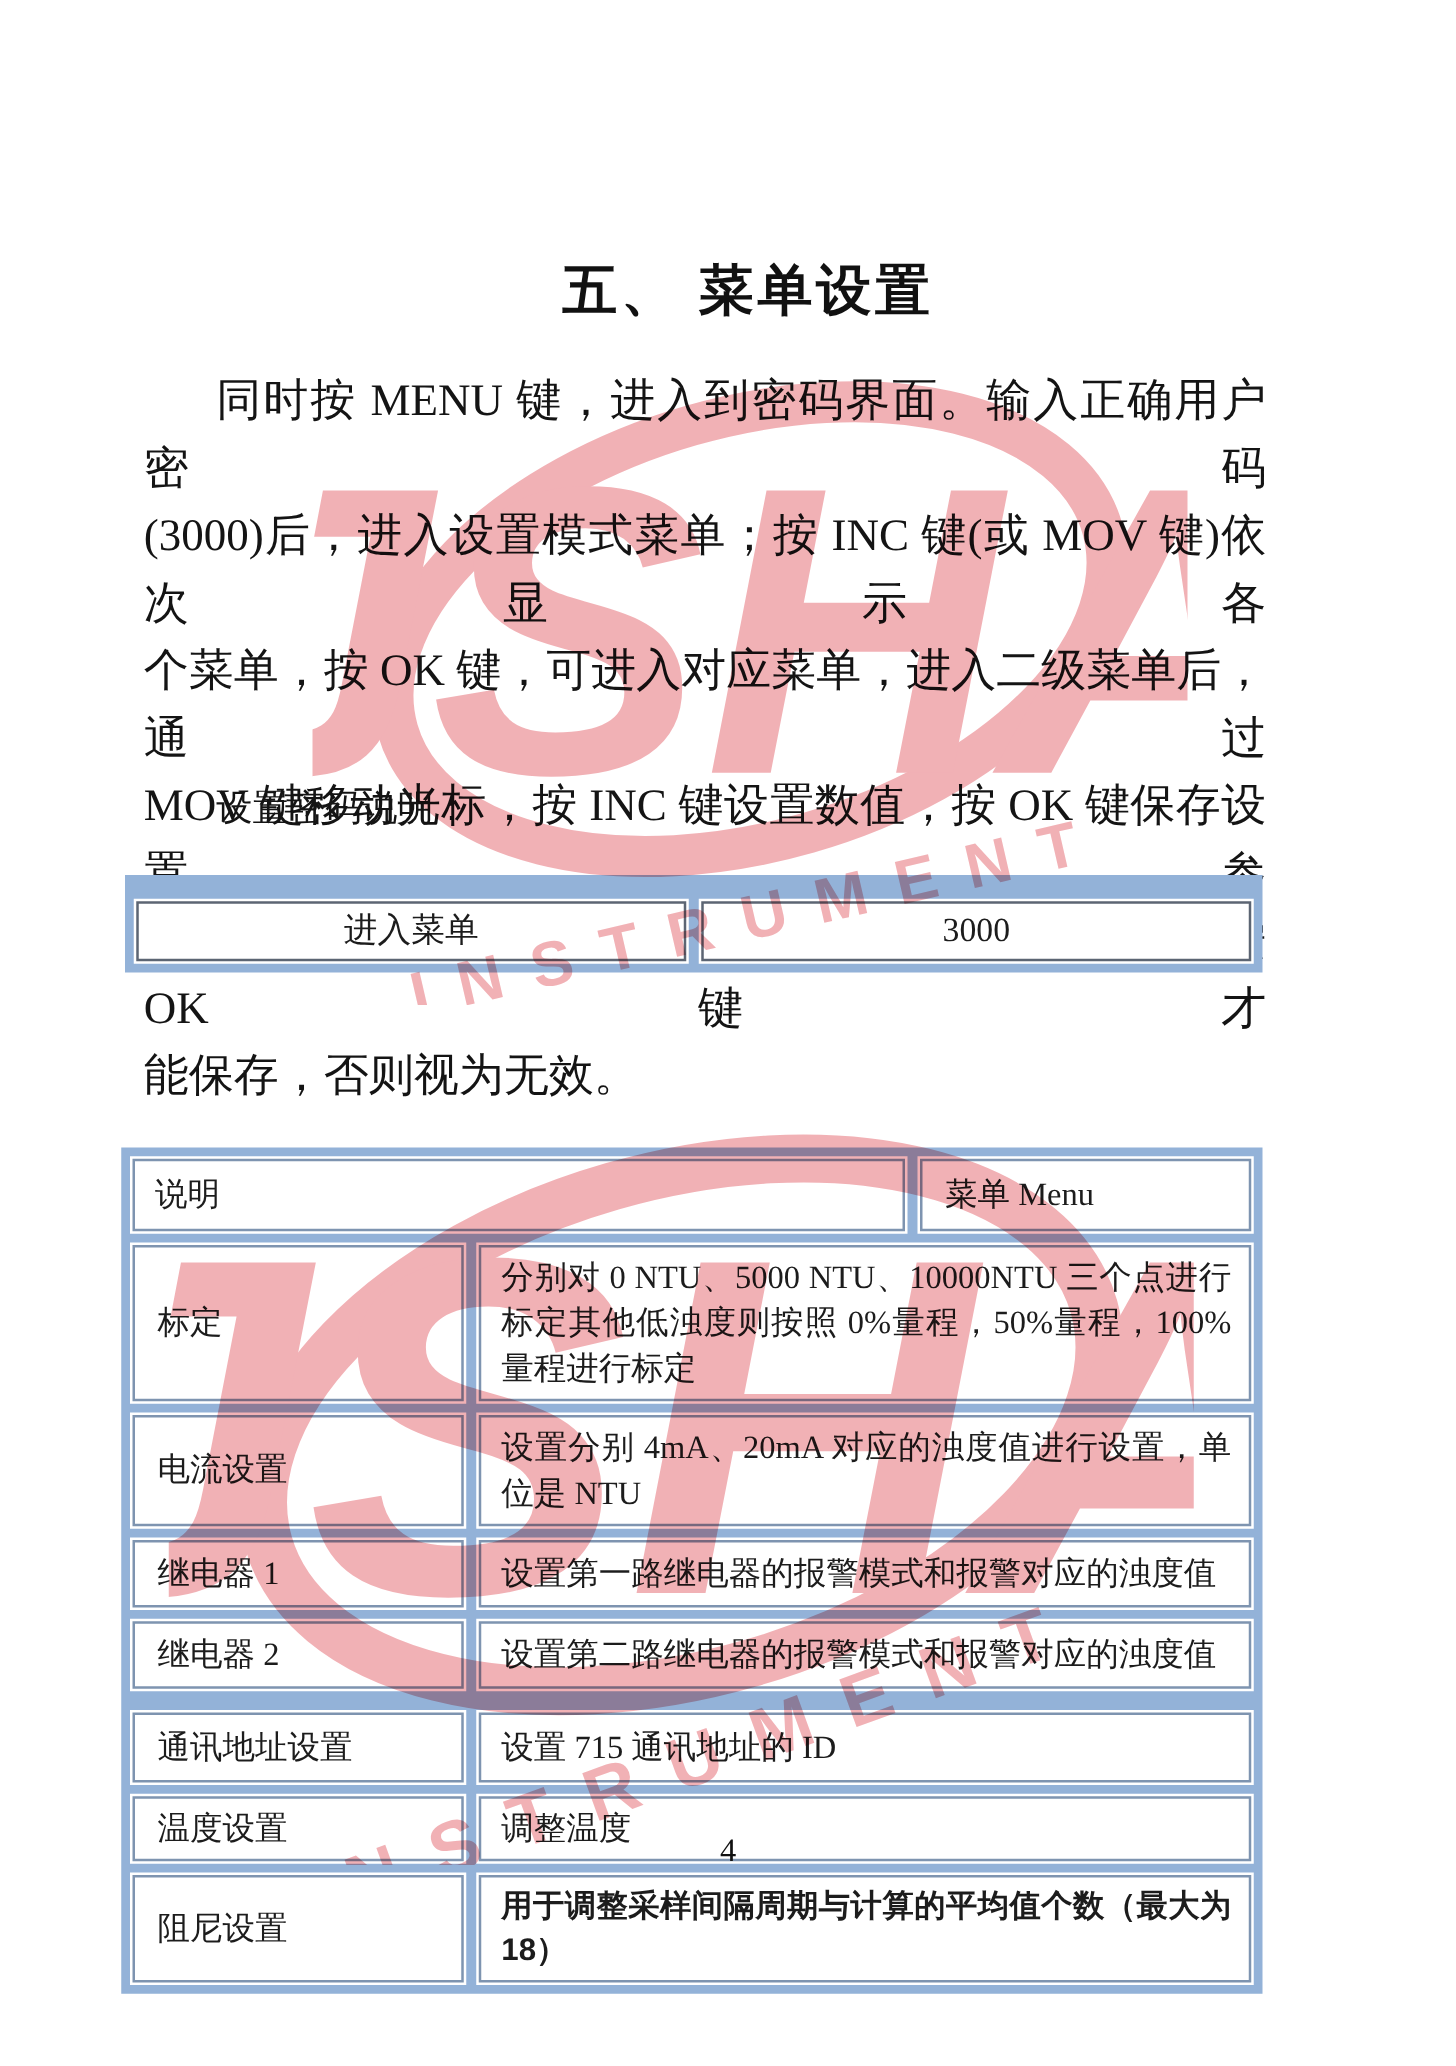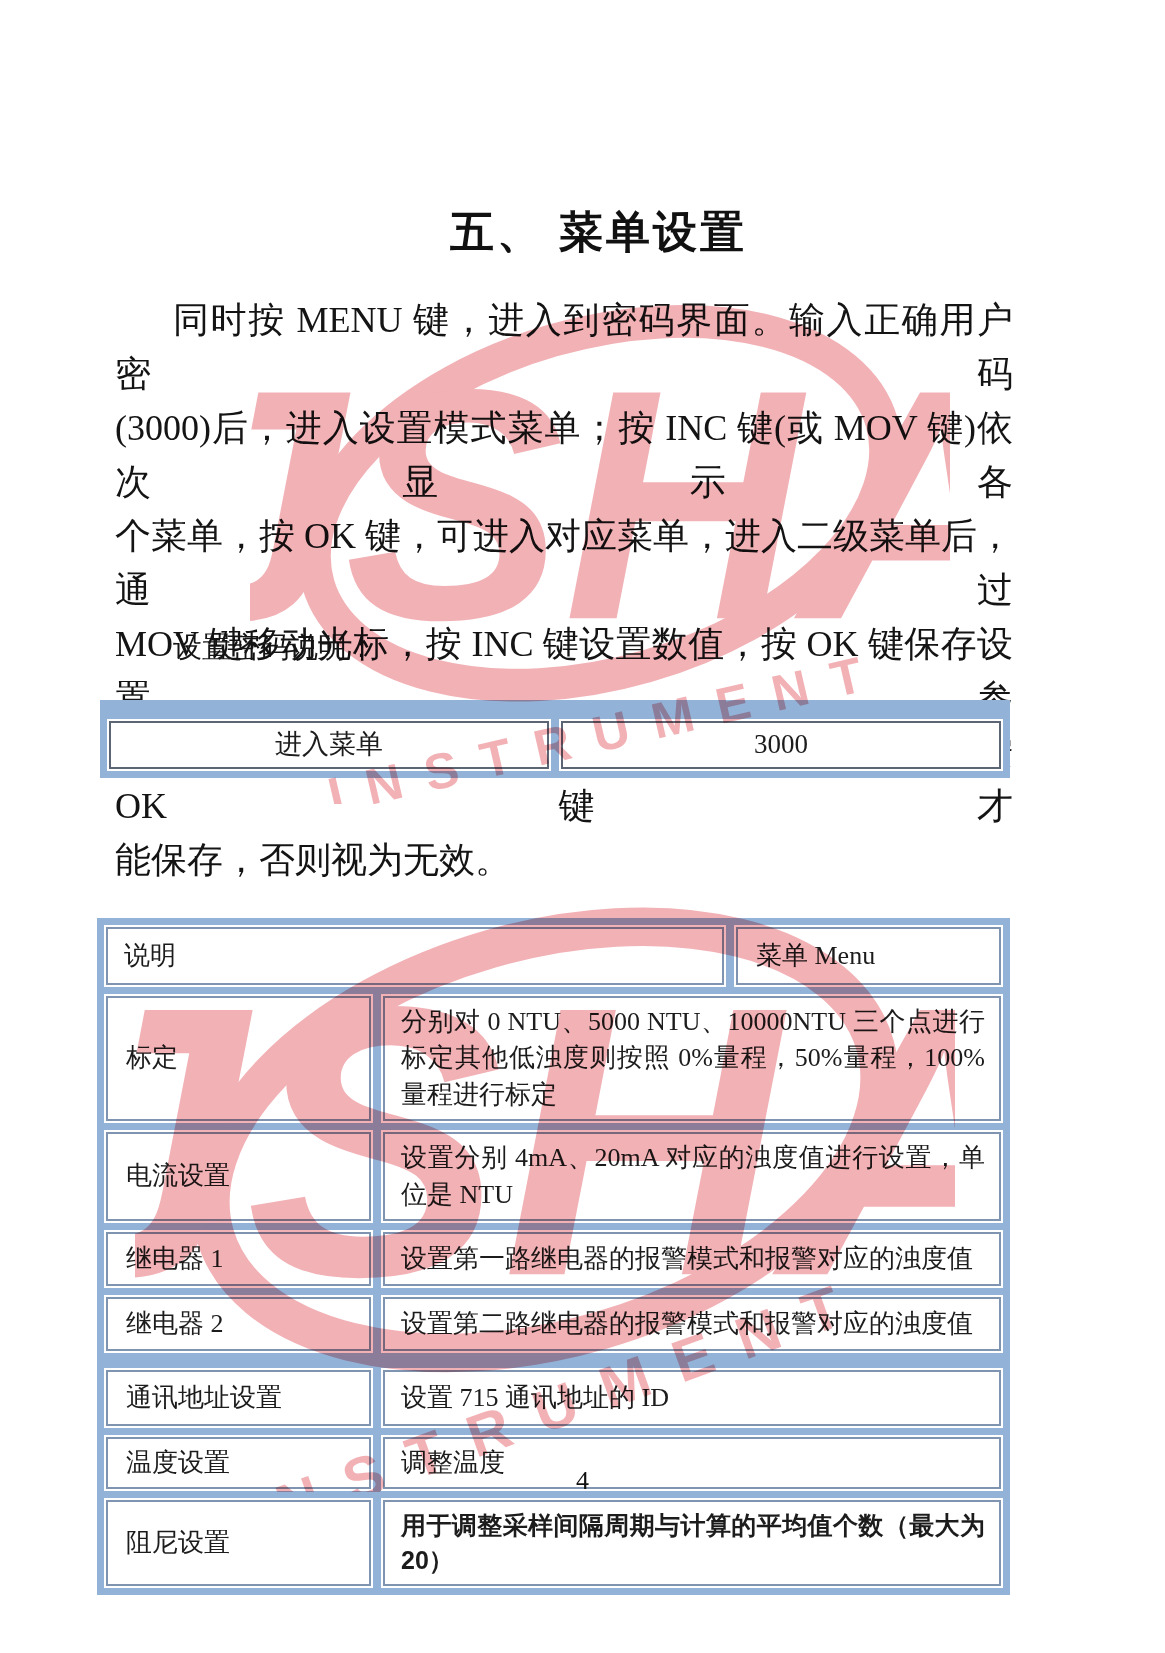--- a/index.html
+++ b/index.html
@@ -181,19 +181,19 @@
           <div class="tcell mcol" style="min-height: 54px;">继电器 2</div>
           <div class="tcell dcol" style="min-height: 54px;">设置第二路继电器的报警模式和报警对应的浊度值</div>
         </div><div class="trow gap-lg">
           <div class="tcell mcol" style="min-height: 56px;">通讯地址设置</div>
           <div class="tcell dcol" style="min-height: 56px;">设置 715 通讯地址的 ID</div>
         </div><div class="trow">
           <div class="tcell mcol" style="min-height: 52px;">温度设置</div>
           <div class="tcell dcol" style="min-height: 52px;">调整温度</div>
         </div><div class="trow">
           <div class="tcell mcol" style="min-height: 54px;">阻尼设置</div>
-          <div class="tcell dcol bold" style="min-height: 54px;">用于调整采样间隔周期与计算的平均值个数（最大为 20）</div>
+          <div class="tcell dcol bold" style="min-height: 54px;">用于调整采样间隔周期与计算的平均值个数（最大为 18）</div>
         </div></div>
   </div>
 
   <div class="pageno">4</div>
 
 </div>
 
 </body></html>

